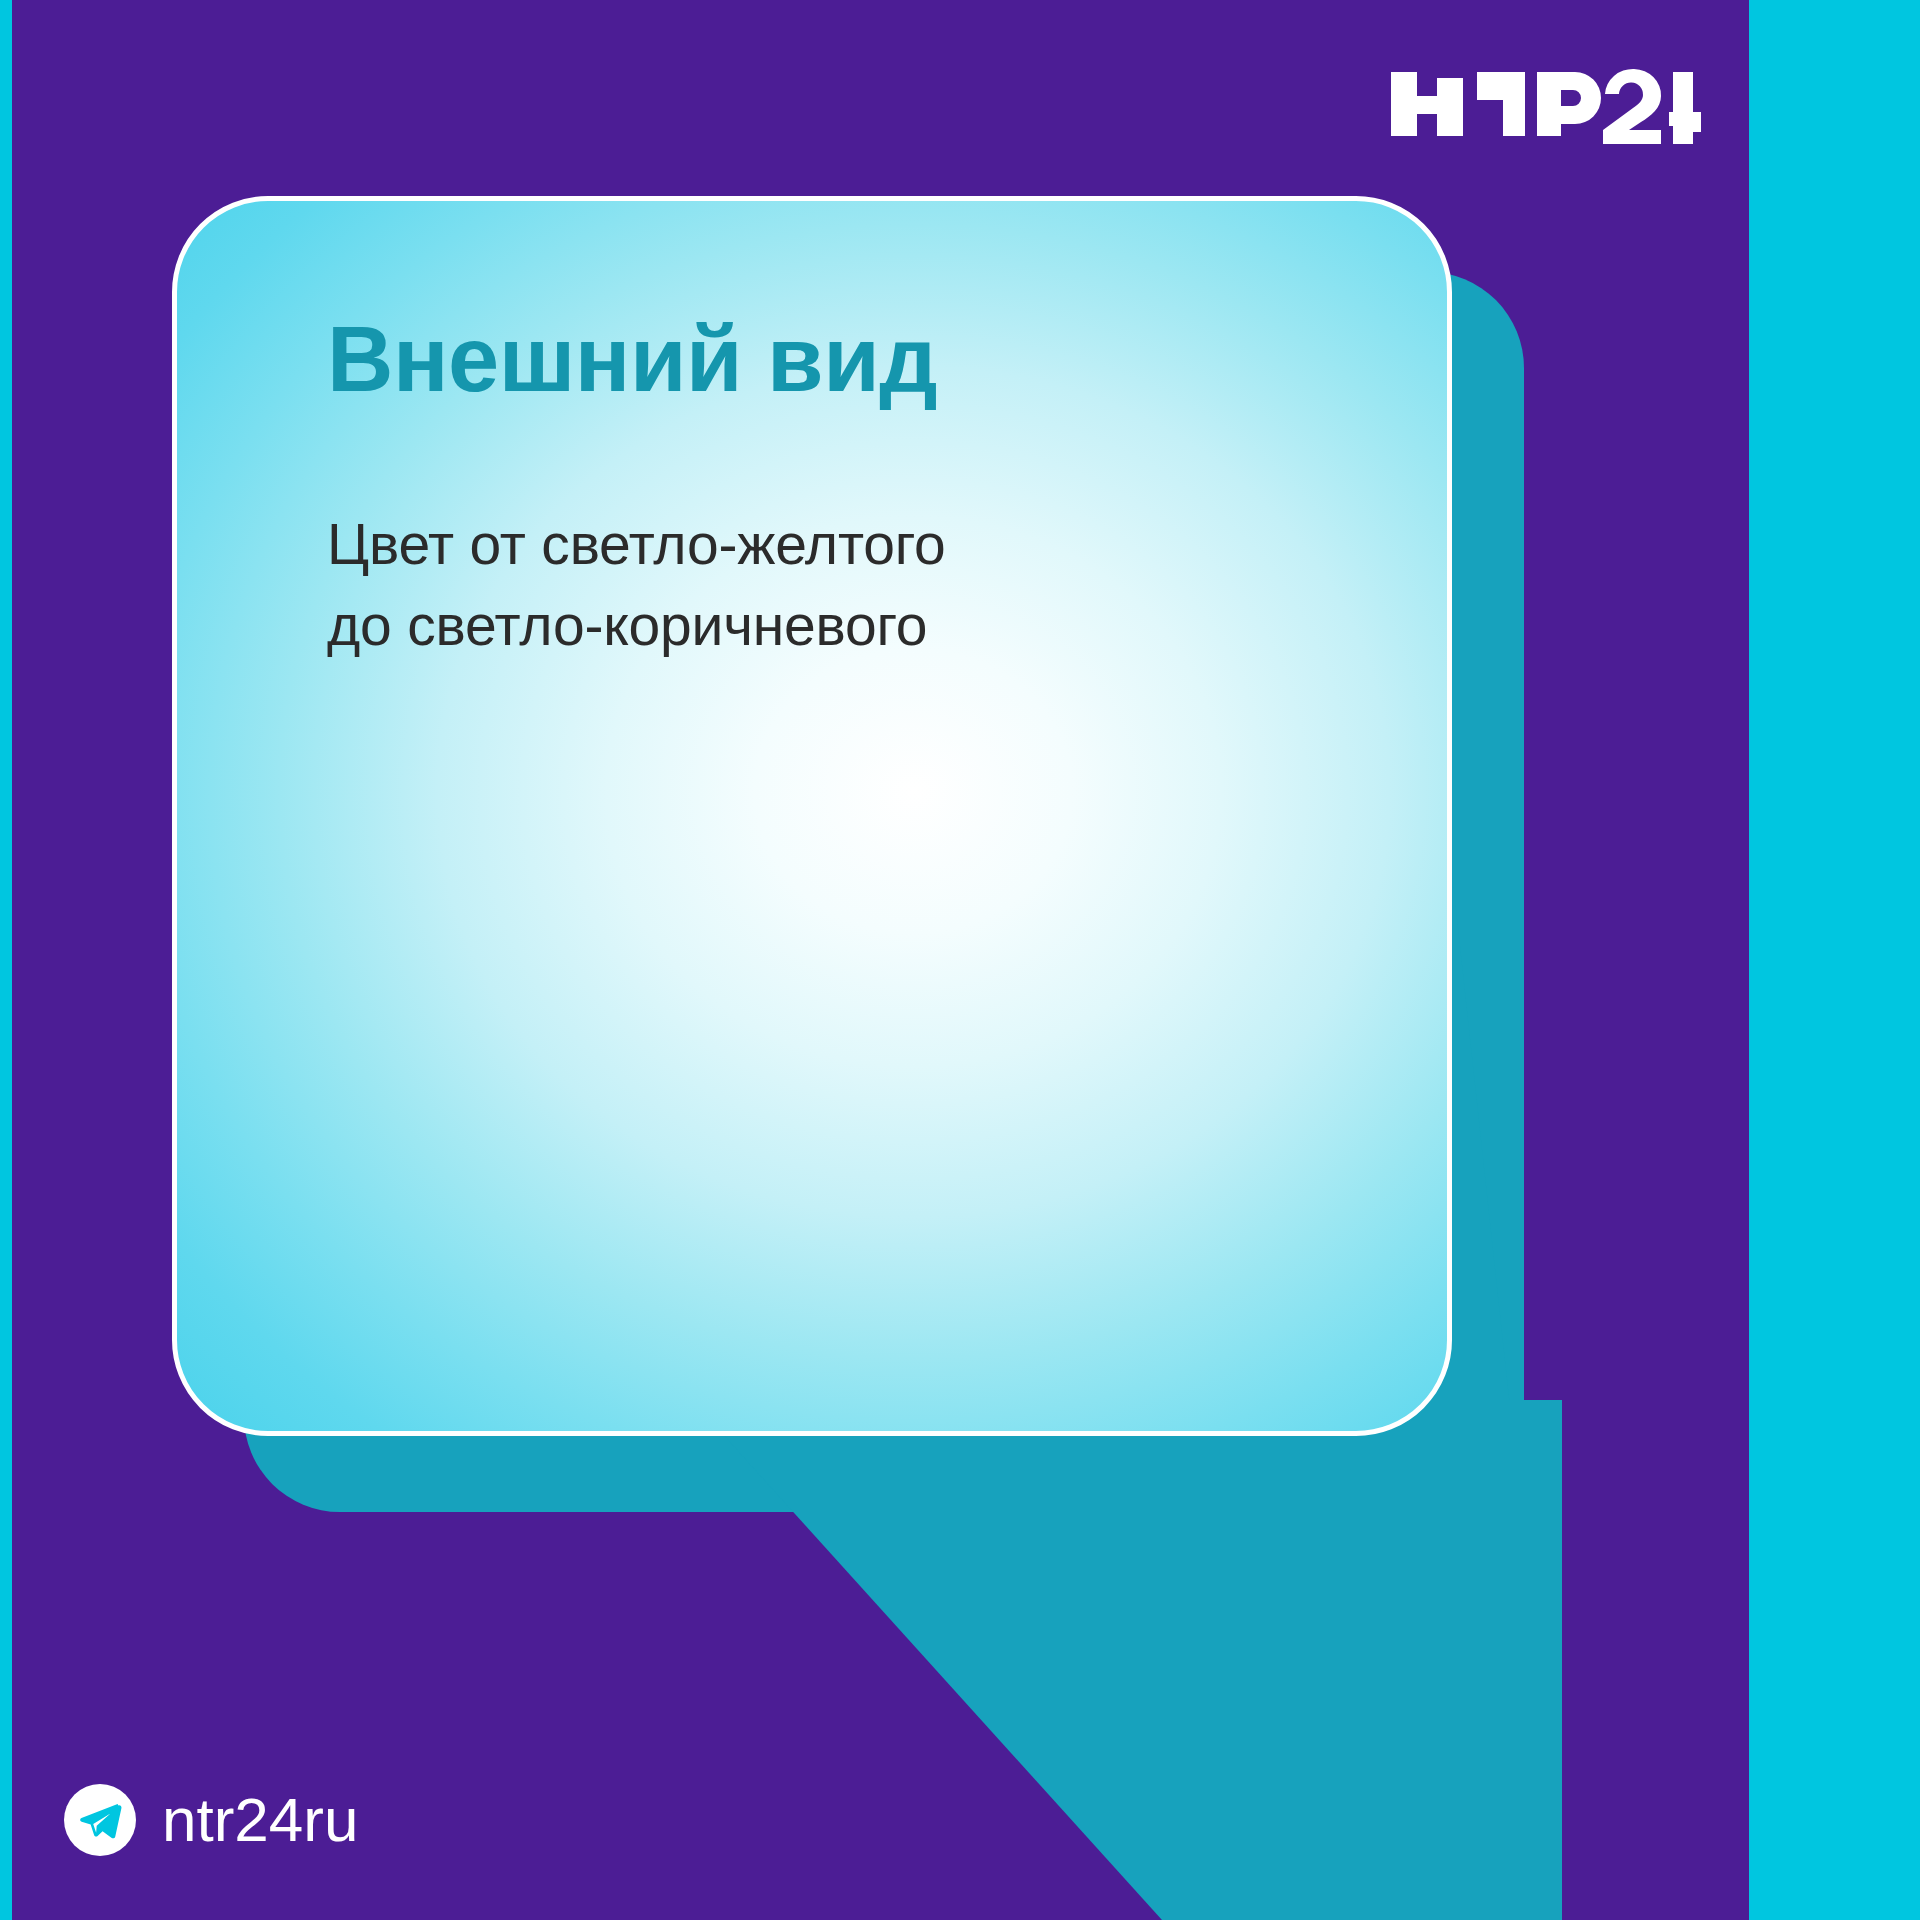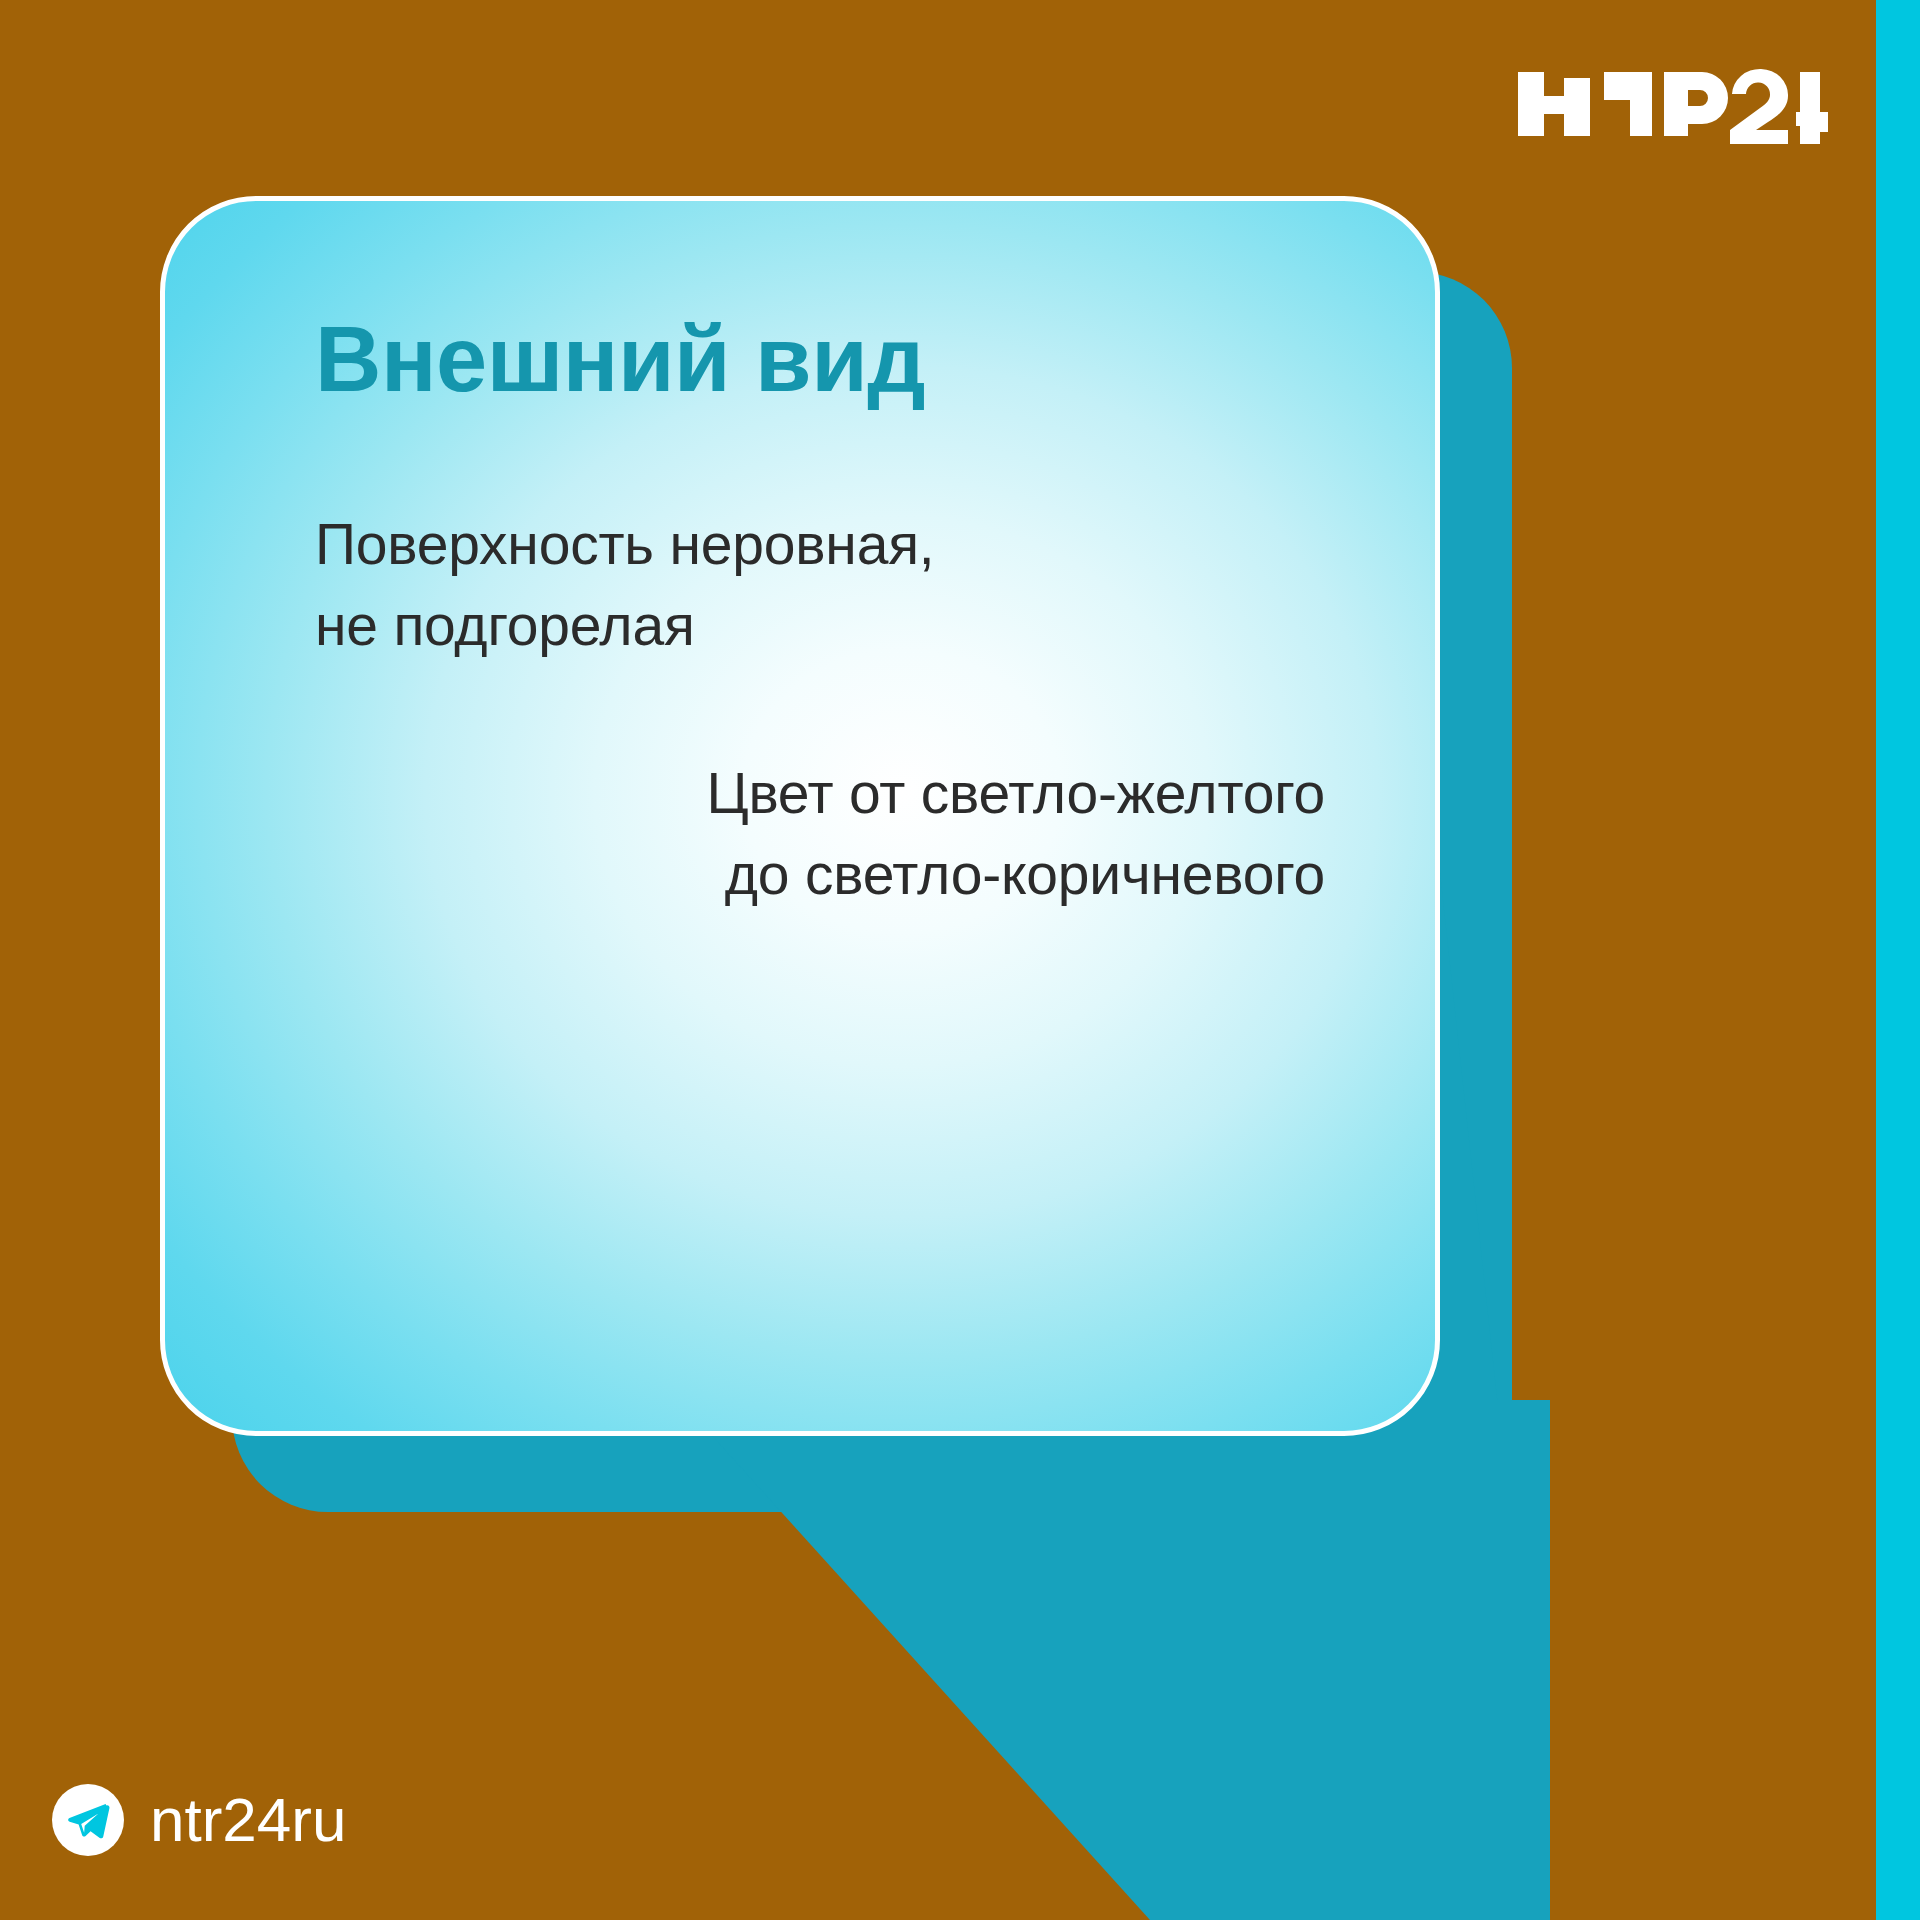--- a/index.html
+++ b/index.html
@@ -8,24 +8,25 @@
     font-family:"Liberation Sans", sans-serif;
     background:#00c6e0;
     position:relative;
     overflow:hidden;
   }
 
   
   #stage {
     position:absolute;
     inset:0;
-    width:1876px;
+    width:1737px;
     height:1920px;
-    background:#a16207;
+    background:#4c1d95;
     overflow:hidden;
+    margin-left:12px;
   }
 
   
   #brand-logo {
     position:absolute;
     top:58px;
     right:48px;
     width:310px;
     height:92px;
   }
@@ -165,22 +166,20 @@
 
   </div>
 
   <div class="card-shadow"></div>
   <div class="shadow-tail shadow-tail-a"></div>
   <div class="shadow-tail shadow-tail-b"></div>
 
   <div class="card">
     <div class="card-title">Внешний вид</div>
     <div class="card-body">
-      <p class="body-para">Поверхность неровная,
-не подгорелая</p>
       <p class="body-para">Цвет от светло-желтого
 до светло-коричневого</p>
     </div>
   </div>
 
   <div class="footer">
     <span class="tg-badge">
       <svg viewBox="0 0 24 24" xmlns="http://www.w3.org/2000/svg">
         <path fill="#00c6e0" d="M21.6 3.3 1.9 10.9c-1 .4-1 1.8.1 2.1l4.9 1.5 1.9 5.8c.3.8 1.3 1 1.9.4l2.7-2.6 5 3.7c.7.5 1.7.1 1.9-.7l3.4-15.6c.2-1-.8-1.8-1.7-1.4zM8.3 14.2l9.4-5.8-7.5 6.8-.3 3.8-1.6-4.8z"></path>
       </svg>

